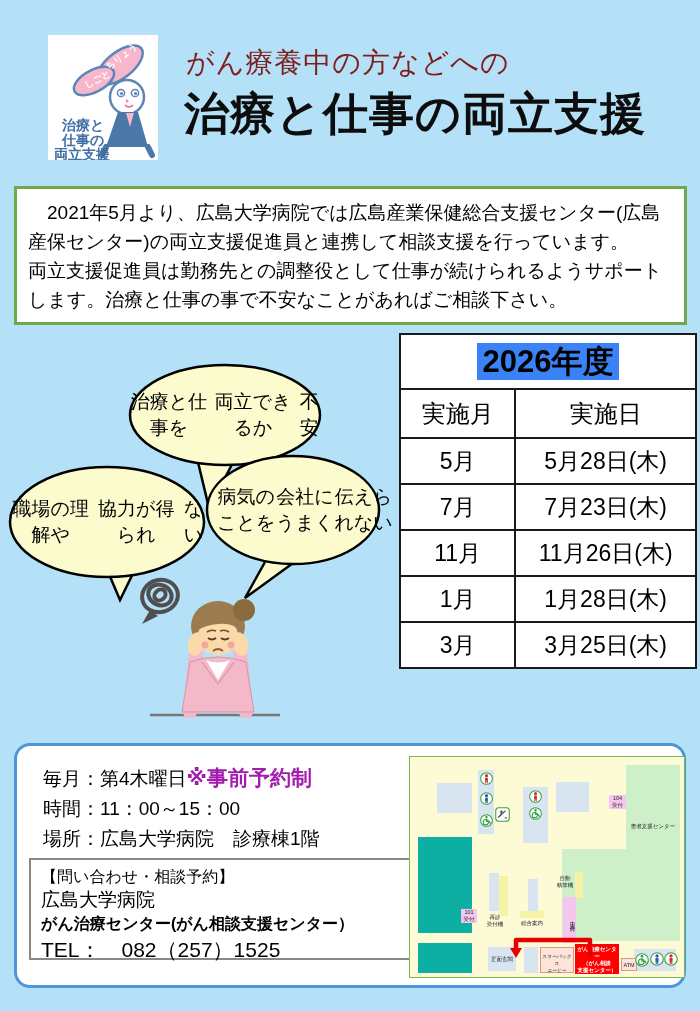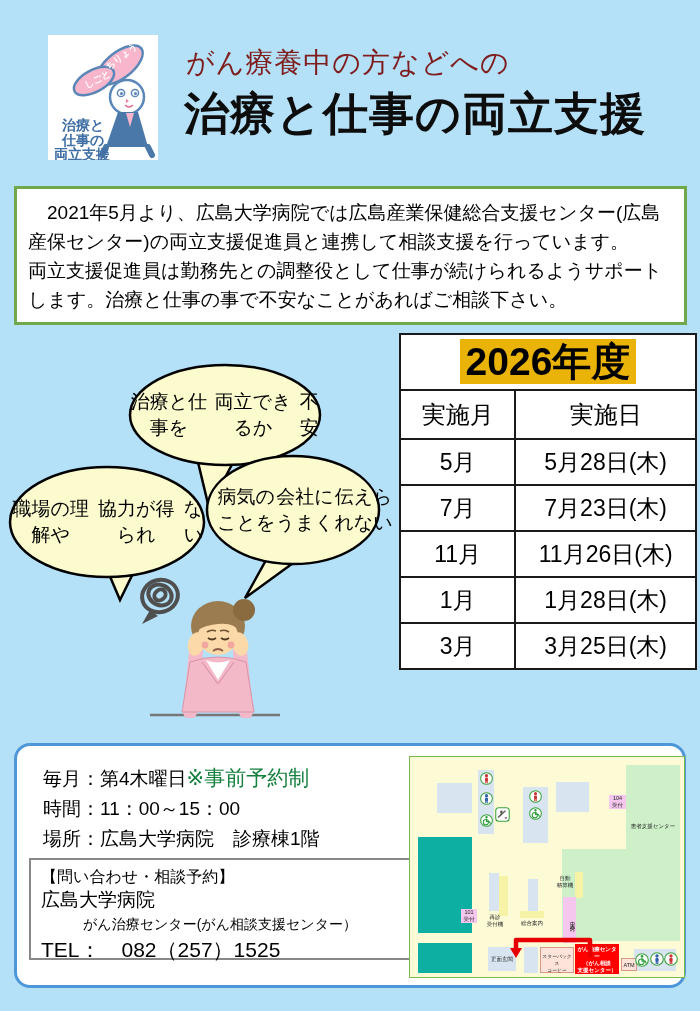--- a/index.html
+++ b/index.html
@@ -32,40 +32,40 @@
     font-size:19px; font-weight:500; line-height:26px; text-align:center;
   }
   #bubble-top   { left:127px; top:363px; width:196px; height:150px; }
   #bubble-left  { left:8px;   top:465px; width:200px; height:140px; }
   #bubble-right { left:205px; top:453px; width:176px; height:150px; }
 
   
   #schedule { left:399px; top:333px; border-collapse:collapse; background:#fff; }
   #schedule td { border:2px solid #1a1a1a; text-align:center; vertical-align:middle; }
   #schedule .yr-cell { width:296px; height:55px; }
-  #schedule .yr-hl { background:#eab308; font-size:39px; font-weight:bold; padding:1px 6px; }
+  #schedule .yr-hl { background:#3b82f6; font-size:31px; font-weight:bold; padding:1px 6px; }
   #schedule .hdr { height:49px; font-size:24px; font-weight:500; }
   #schedule .m { width:113px; }
   #schedule .d { width:177px; }
   #schedule .cell { height:46px; font-size:23px; font-weight:500; }
 
   
   #bottom-box {
     left:14px; top:743px; width:672px; height:245px;
     background:#fff; border:3px solid #4d96d8; border-radius:16px;
   }
   #open-info { position:absolute; left:26px; top:17px; font-size:19px; line-height:30px; font-weight:500; white-space:nowrap; }
-  #reservation-note { color:#15803d; font-weight:normal; font-size:21px; }
+  #reservation-note { color:#a21caf; font-weight:bold; font-size:21px; }
   #contact-box {
     position:absolute; left:12px; top:112px; width:382px; height:102px;
     border:2px solid #888; padding:6px 10px; background:#fff;
   }
   #contact-box .c1 { font-size:16px; line-height:22px; }
   #contact-box .c2 { font-size:19px; line-height:24px; font-weight:500; }
-  #contact-box .c3 { font-size:14px; line-height:24px; font-weight:400; white-space:nowrap;text-align:center; }
+  #contact-box .c3 { font-size:16px; line-height:24px; font-weight:700; white-space:nowrap; }
   #contact-box .c4 { font-size:21px; line-height:27px; font-weight:500; }
 
   
   #map {
     position:absolute; left:392px; top:10px; width:276px; height:222px;
     background:#fdfbd6; border:1.5px solid #7ab84e; overflow:hidden;
   }
   .mr { position:absolute; }
   .teal { background:#0cafa2; }
   .mblue { background:#d8e5f1; }

